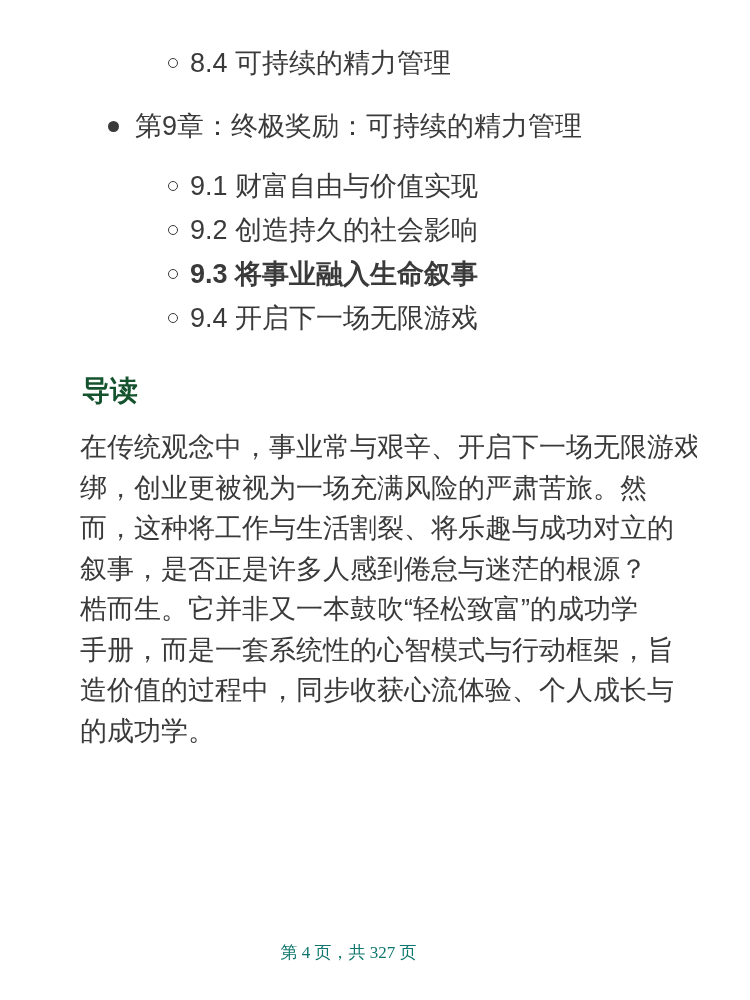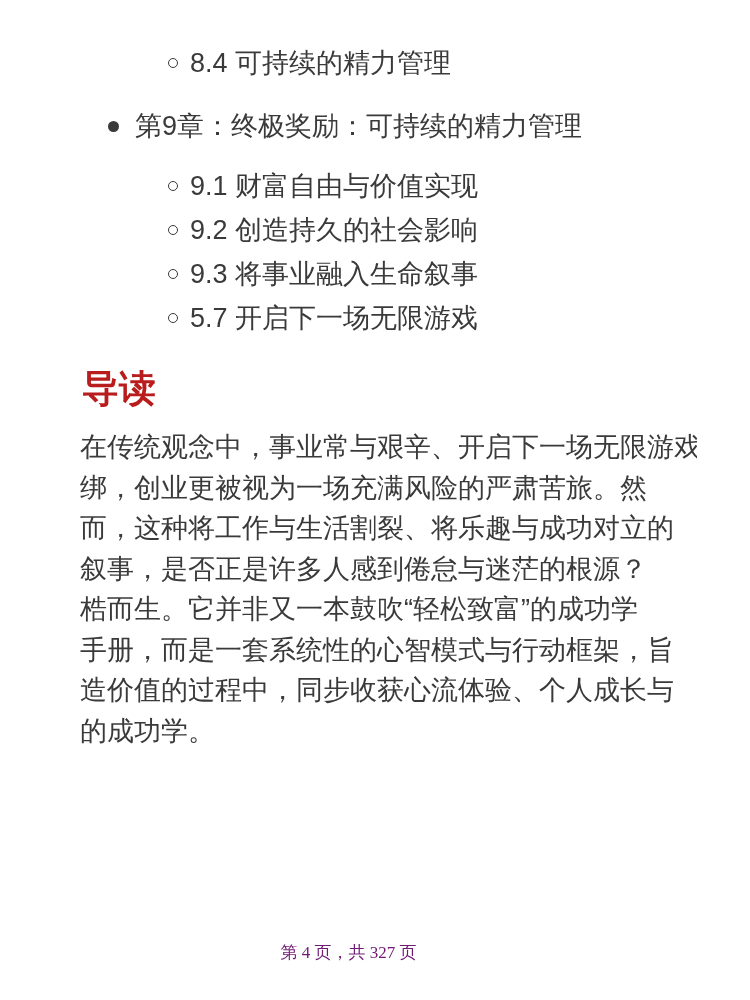--- a/index.html
+++ b/index.html
@@ -55,46 +55,45 @@
     top: 17px;
     width: 10px;
     height: 10px;
     border-radius: 50%;
     border: 1.5px solid #3a3a3a;
     background: transparent;
     box-sizing: border-box;
   }
   h2.section-heading {
     margin: 27px 0 0 2px;
-    font-size: 37px;
+    font-size: 28px;
     line-height: 48px;
     font-weight: bold;
-    color: #b91c1c;
-    font-family: Liberation Mono, monospace;
+    color: #14532d;
   }
   .intro {
     margin-top: 12px;
   }
   .intro .line {
     font-size: 27px;
     line-height: 40.5px;
     height: 40.5px;
     white-space: nowrap;
     letter-spacing: 0;
   }
   .page-footer {
     position: absolute;
     left: 0;
     right: 0;
     top: 943px;
     text-align: center;
     font-family: "Liberation Serif", "DejaVu Serif", serif;
     font-size: 17px;
     line-height: 20px;
-    color: #701a75;
+    color: #0f766e;
   }
 </style>
 </head>
 <body>
 
 <div class="page">
   <div class="content">
 
     <ul class="toc-sub">
       <li class="toc-item toc-subitem">
@@ -109,27 +108,27 @@
         <span>第9章：终极奖励：可持续的精力管理</span>
         <ul class="toc-sub nested">
           <li class="toc-item toc-subitem" style="padding-left:55px;">
             <span class="bullet-circle" style="left:33px;"></span>
             <span>9.1 财富自由与价值实现</span>
           </li>
           <li class="toc-item toc-subitem" style="padding-left:55px;">
             <span class="bullet-circle" style="left:33px;"></span>
             <span>9.2 创造持久的社会影响</span>
           </li>
-          <li class="toc-item toc-subitem" style="padding-left:55px;">
+          <li class="toc-item toc-subitem" style="padding-left:55px;font-weight:bold;">
             <span class="bullet-circle" style="left:33px;"></span>
             <span>9.3 将事业融入生命叙事</span>
           </li>
           <li class="toc-item toc-subitem" style="padding-left:55px;">
             <span class="bullet-circle" style="left:33px;"></span>
-            <span>5.7 开启下一场无限游戏</span>
+            <span>9.4 开启下一场无限游戏</span>
           </li>
         </ul>
       </li>
     </ul>
 
     <h2 class="section-heading">导读</h2>
 
     <div class="intro">
       <div class="line">在传统观念中，事业常与艰辛、开启下一场无限游戏</div>
       <div class="line">绑，创业更被视为一场充满风险的严肃苦旅。然</div>

